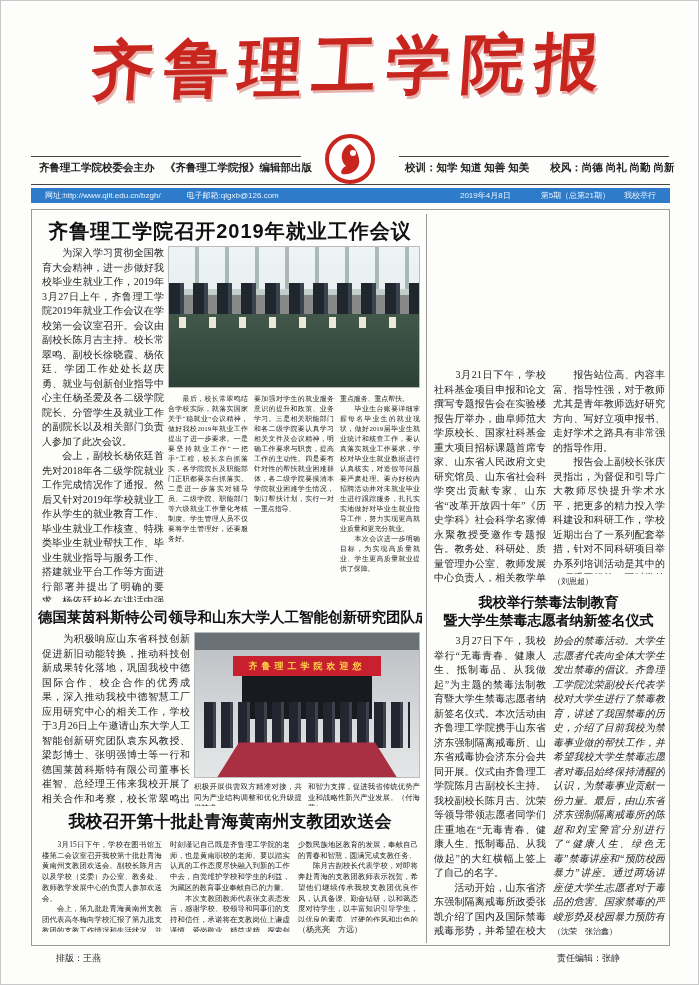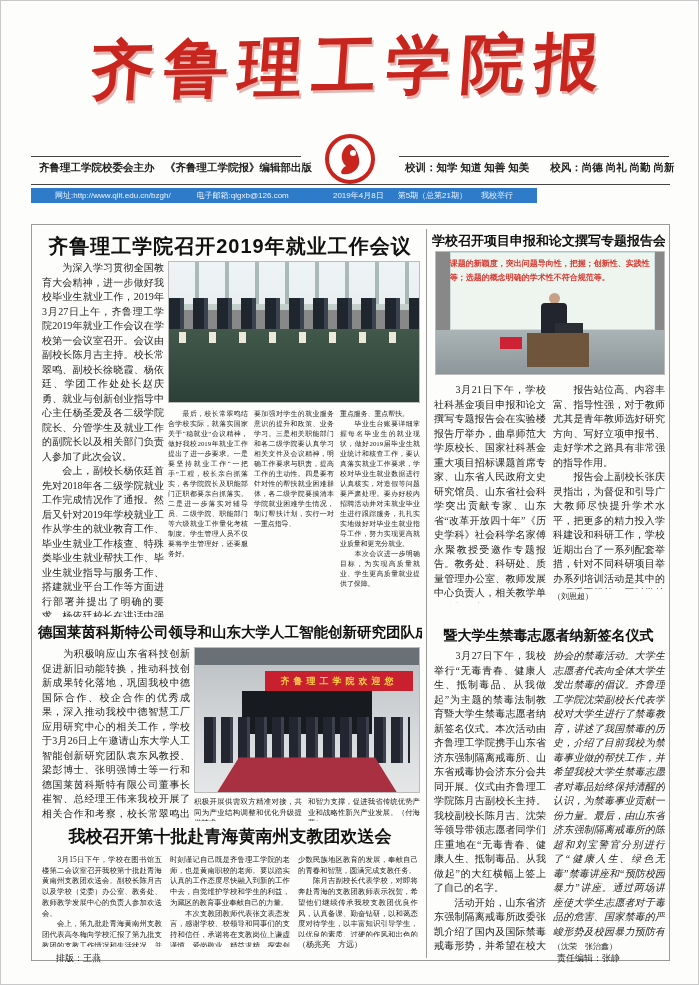--- a/index.html
+++ b/index.html
@@ -31,32 +31,32 @@
   .mast-row {
     top:160px; height:18px; font-size:10.5px; font-weight:bold; color:#222;
     font-family:"Liberation Sans","DejaVu Sans",sans-serif; white-space:nowrap;
   }
   .mast-left  { left:38px; }
   .mast-right { left:404px; }
   .logo { left:323px; top:132px; width:52px; height:52px; }
   .mast-rule2 { top:183px; left:30px; width:639px; height:1px; background:#444; }
 
   .infobar {
-    left:30px; top:187px; width:506px; height:15px; background:#2e7cc9;
+    left:30px; top:187px; width:639px; height:15px; background:#2e7cc9;
     color:#eaf3ff; font-size:8px; line-height:15px;
     font-family:"Liberation Sans","DejaVu Sans",sans-serif;
-    display:flex; padding:0 24px; white-space:nowrap;
+    display:flex; padding:0 14px; white-space:nowrap;
   }
   .infobar span { margin-right:26px; }
   .infobar .spacer { flex:1; margin:0; }
-  .infobar .r { margin-right:14px; }
+  .infobar .r { margin-right:14px;margin-left:16px; }
   .infobar .last { margin-right:0; }
 
   
-  .frame { left:30px; top:223px; width:639px; height:737px; border:1px solid #9a9a9a; }
+  .frame { left:30px; top:208px; width:639px; height:737px; border:1px solid #9a9a9a; }
   .vdiv  { left:394px; top:4px; width:1px; height:729px; background:#9a9a9a; }
 
   .headline {
     font-family:"Liberation Sans","DejaVu Sans",sans-serif;
     font-weight:bold; color:#111; text-align:center; white-space:nowrap; overflow:hidden;
   }
   .coltext {
     font-size:10px; line-height:1.45; text-align:justify;
     white-space:pre-wrap; overflow:hidden; color:#1d1d1d;
   }
@@ -124,21 +124,21 @@
   .ph2-laptop { left:52%; top:58%; width:28px; height:10px; background:#2b2e33; }
   .ph2-sign   { left:28%; top:70%; width:22px; height:12px; background:#c23; }
 
   
   .ph3-bg     { left:0; top:0; right:0; bottom:0; background:linear-gradient(#b9bec2,#d7dadc 60%,#e4e6e7); }
   .ph3-beam   { left:0; top:0; right:0; height:12%; background:#6a7176; }
   .ph3-door   { left:21%; top:30%; width:58%; height:30%; background:#171a1f; }
   .ph3-banner { left:17%; top:16%; width:66%; height:14%; background:#c8202e;
                 color:#ffd24a; font-size:9px; font-weight:bold; letter-spacing:4px;
                 text-align:center; display:flex; align-items:center; justify-content:center;
-                font-family:"Liberation Sans","DejaVu Sans",sans-serif;margin-left:32px; }
+                font-family:"Liberation Sans","DejaVu Sans",sans-serif; }
   .ph3-people { left:4%; top:48%; right:4%; height:32%;
                 background:repeating-linear-gradient(90deg,#232630 0 9px,#3d414d 9px 12px,rgba(0,0,0,0) 12px 17px); }
   .ph3-carpet { left:10%; top:76%; right:10%; bottom:0; background:#a93040;
                 clip-path:polygon(12% 0,88% 0,100% 100%,0 100%); }
 
   
   .foot { top:951px; font-size:9px; color:#222; font-family:"Liberation Sans","DejaVu Sans",sans-serif; }
   .foot-left  { left:55px; }
   .foot-right { left:556px; }
 </style>
@@ -212,39 +212,29 @@
 
     <div class="abs headline a3-headline">我校召开第十批赴青海黄南州支教团欢送会</div>
     <div class="abs coltext a3-col1">　　3月15日下午，学校在图书馆五楼第二会议室召开我校第十批赴青海黄南州支教团欢送会。副校长陈月吉以及学校（党委）办公室、教务处、教师教学发展中心的负责人参加欢送会。
 　　会上，第九批赴青海黄南州支教团代表高冬梅向学校汇报了第九批支教团的支教工作情况和生活状况，并与第十批支教团分享了宝贵的支教经验。她叮嘱到，支教教师在青海的工作中要有荣誉感、责任感、使命感，</div>
     <div class="abs coltext a3-col2">时刻谨记自己既是齐鲁理工学院的老师，也是黄南职校的老师。要以踏实认真的工作态度尽快融入到新的工作中去，自觉维护学校和学生的利益，为藏区的教育事业奉献自己的力量。
 　　本次支教团教师代表张文表态发言，感谢学校、校领导和同事们的支持和信任，承诺将在支教岗位上谦虚谨慎、爱岗敬业、精益求精、探索创新，认真履行职责，为推动</div>
     <div class="abs coltext a3-col3">少数民族地区教育的发展，奉献自己的青春和智慧，圆满完成支教任务。
 　　陈月吉副校长代表学校，对即将奔赴青海的支教团教师表示祝贺，希望他们继续传承我校支教团优良作风，认真备课、勤奋钻研，以和蔼态度对待学生，以丰富知识引导学生，以优良的素质、过硬的作风和出色的业绩，展示齐鲁理工学院的教育教学水平和良好精神风貌。</div>
     <div class="abs byline a3-byline">（杨兆亮　方远）</div>
 
-    <div class="abs headline r1-headline">学校召开项目申报和论文撰写专题报告会</div>
-
-    <div class="abs photo photo2">
-      <div class="layer ph2-screen"></div>
-      <div class="ph2-slide">课题的新颖度，突出问题导向性，把握；创新性、实践性等；选题的概念明确的学术性不符合规范等。</div>
-      <div class="layer ph2-wall"></div>
-      <div class="layer ph2-head"></div>
-      <div class="layer ph2-figure"></div>
-      <div class="layer ph2-laptop"></div>
-      <div class="layer ph2-lectern"></div>
-      <div class="layer ph2-sign"></div>
-    </div>
+
 
     <div class="abs coltext r1-col1">　　3月21日下午，学校社科基金项目申报和论文撰写专题报告会在实验楼报告厅举办，曲阜师范大学原校长、国家社科基金重大项目招标课题首席专家、山东省人民政府文史研究馆员、山东省社会科学突出贡献专家、山东省“改革开放四十年”《历史学科》社会科学名家傅永聚教授受邀作专题报告。教务处、科研处、质量管理办公室、教师发展中心负责人，相关教学单位院长（主任）、分管教学、科研副院长，科研工作联络人，计划申报社科基金项目教师参加报告会。报告会由副校长张庆灵主持。
 　　报告会上傅永聚教授结合个人主持和评审国家社科基金项目情况，针对申报国家社科基金项目、撰写社科问题，以及如何撰写论文做了详细讲解。</div>
     <div class="abs coltext r1-col2">　　报告站位高、内容丰富、指导性强，对于教师尤其是青年教师选好研究方向、写好立项申报书、走好学术之路具有非常强的指导作用。
 　　报告会上副校长张庆灵指出，为督促和引导广大教师尽快提升学术水平，把更多的精力投入学科建设和科研工作，学校近期出台了一系列配套举措，针对不同科研项目举办系列培训活动是其中的一项重要措施，同时学校即将出台一系列科研激励政策，加大科研投入，希望广大教师尤其青年教师积极行动起来，坚定信心、努力攀登，勇于参与各级各类课题申报，力争早立项、早出成果，为全面提升学校学科建设水平、开创科研工作新局面做出更大贡献。</div>
     <div class="abs byline r1-byline">（刘恩超）</div>
 
+    <div class="abs headline ad-h1">我校举行禁毒法制教育</div>
     <div class="abs headline ad-h2">暨大学生禁毒志愿者纳新签名仪式</div>
     <div class="abs coltext ad-col1">　　3月27日下午，我校举行“无毒青春、健康人生、抵制毒品、从我做起”为主题的禁毒法制教育暨大学生禁毒志愿者纳新签名仪式。本次活动由齐鲁理工学院携手山东省济东强制隔离戒毒所、山东省戒毒协会济东分会共同开展。仪式由齐鲁理工学院陈月吉副校长主持。我校副校长陈月吉、沈荣等领导带领志愿者同学们庄重地在“无毒青春、健康人生、抵制毒品、从我做起”的大红横幅上签上了自己的名字。
 　　活动开始，山东省济东强制隔离戒毒所政委张凯介绍了国内及国际禁毒戒毒形势，并希望在校大学生积极学习、宣传防毒禁毒知识，为国家的禁毒工作尽一份力量。随后，与会领导为150名大学生禁毒志愿者颁发了山东省戒毒协会济东分会会员证书，并由山东省济东强制隔离戒毒所陈超警官带领志愿者同学们和与会领导宣读《禁毒誓词》。宣誓后，齐鲁理工学院团委书记史雪发言表示，今后将加大对学生的禁毒宣传工作和力度并积极的配合好戒毒</div>
     <div class="abs coltext ad-col2">协会的禁毒活动。大学生志愿者代表向全体大学生发出禁毒的倡议。齐鲁理工学院沈荣副校长代表学校对大学生进行了禁毒教育，讲述了我国禁毒的历史，介绍了目前我校为禁毒事业做的帮扶工作，并希望我校大学生禁毒志愿者对毒品始终保持清醒的认识，为禁毒事业贡献一份力量。最后，由山东省济东强制隔离戒毒所的陈超和刘宝警官分别进行了“健康人生、绿色无毒”禁毒讲座和“预防校园暴力”讲座。通过两场讲座使大学生志愿者对于毒品的危害、国家禁毒的严峻形势及校园暴力预防有了更深的认识，两位警官讲授的内容深受与会人员的好评，赢得了大家的阵阵热烈掌声。
 　　齐鲁理工学院多年来携手驻章丘区戒毒所积极开展禁毒帮扶工作，为禁毒事业做了大量切实可行的工作，为在校大学生开展形式多样的禁毒宣传活动，积极构建了大学校园防毒禁毒防线。</div>
     <div class="abs byline ad-byline">（沈荣　张治鑫）</div>
   </div>
 
   <div class="abs foot foot-left">排版：王燕</div>
   <div class="abs foot foot-right">责任编辑：张静</div>

